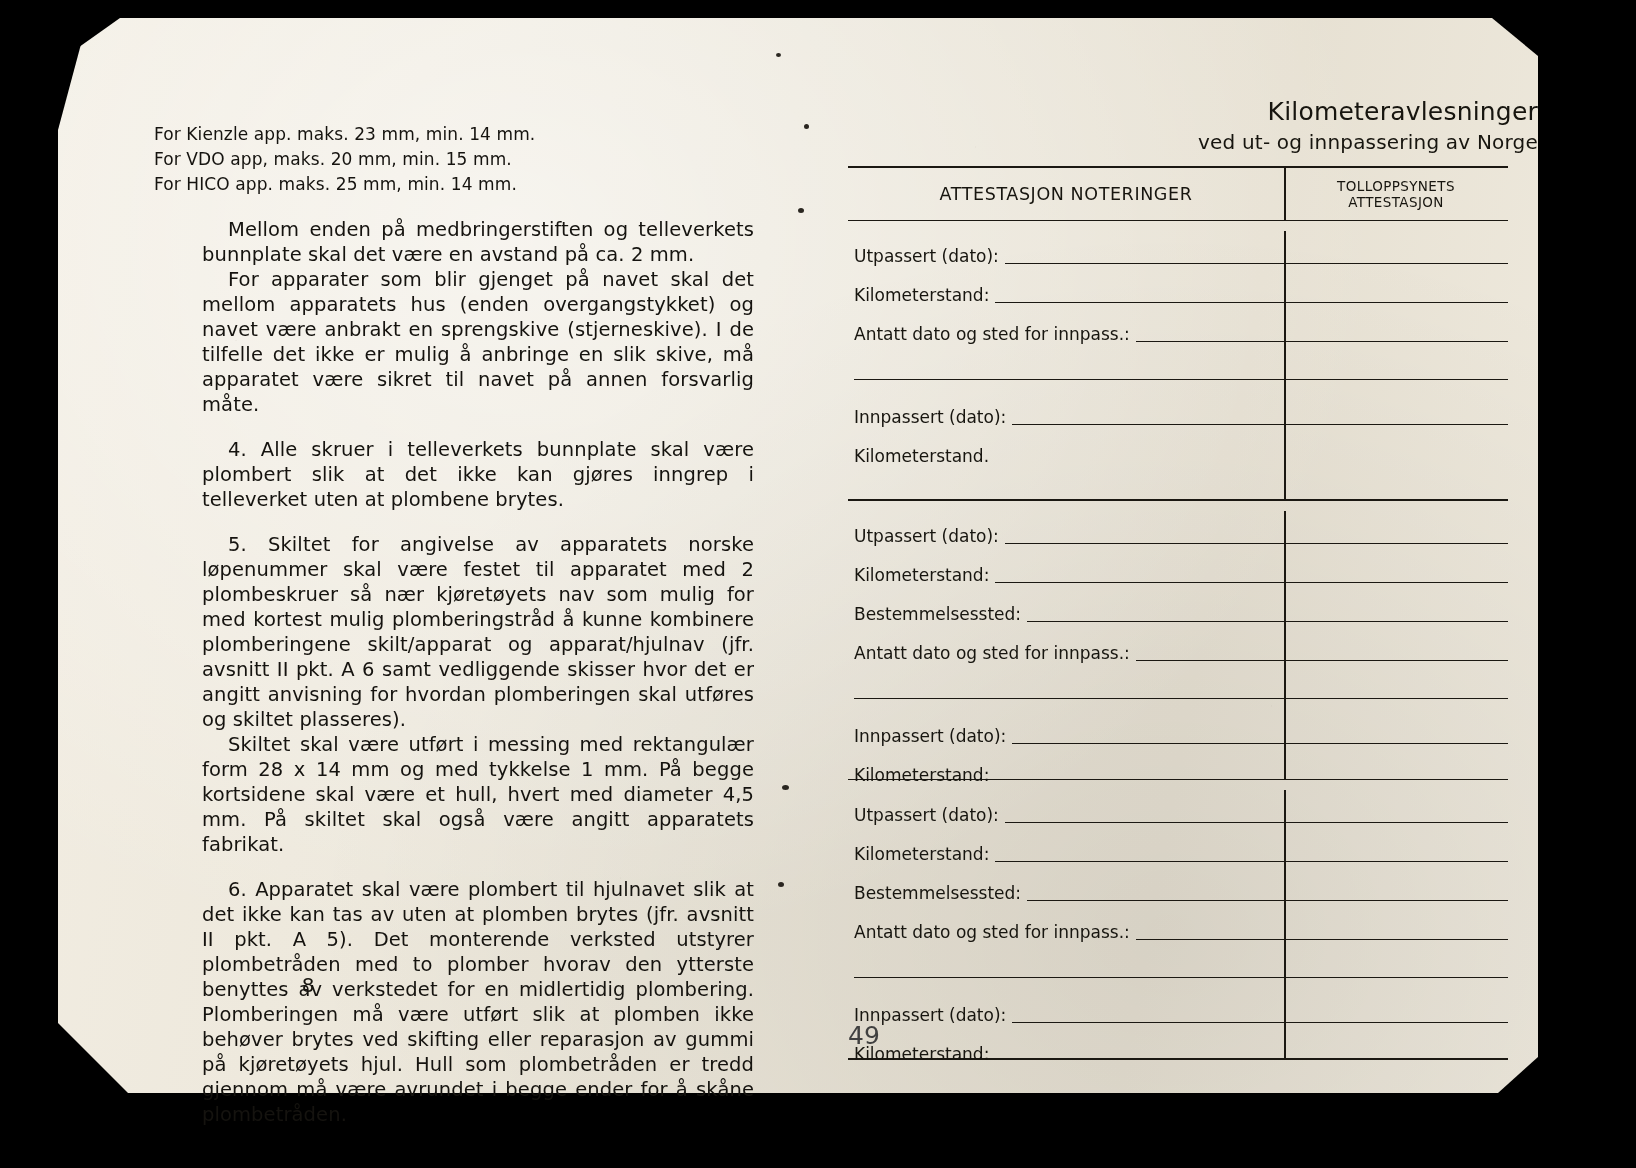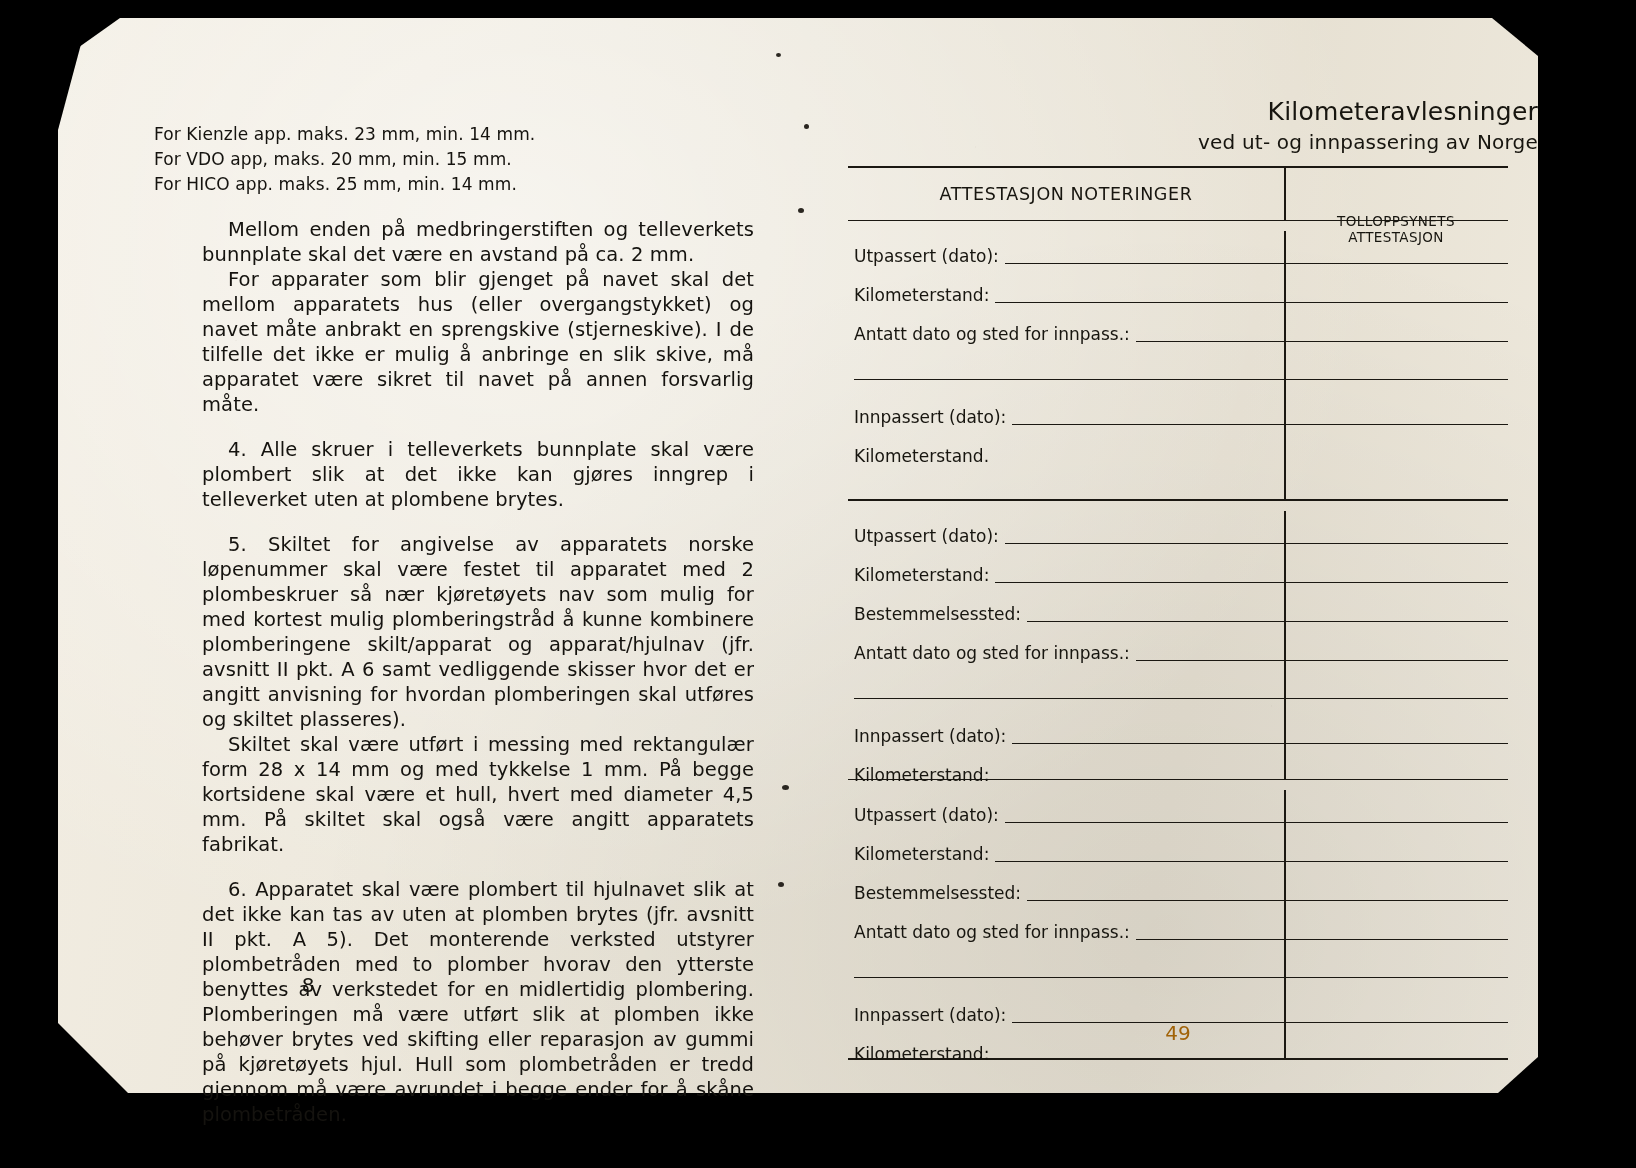--- a/index.html
+++ b/index.html
@@ -80,21 +80,21 @@
     height:52px;
   }
   .hdr-left{
     position:absolute;left:0;top:0;width:436px;height:100%;
     display:flex;align-items:center;justify-content:center;
     font-size:17.5px;letter-spacing:0.6px;color:#17150f;
   }
   .hdr-right{
     position:absolute;left:436px;top:0;right:0;height:100%;
     display:flex;flex-direction:column;align-items:center;justify-content:center;
-    font-size:13.5px;letter-spacing:0.4px;color:#17150f;line-height:16px;text-align:center;margin-top:35px;
+    font-size:13.5px;letter-spacing:0.4px;color:#17150f;line-height:16px;text-align:center;
   }
   .block{position:relative;}
   .field{
     position:relative;
     height:39px;
     display:flex;
     align-items:flex-end;
     padding-left:6px;
   }
   .field .lbl{
@@ -113,22 +113,22 @@
   .field.norule .rule{border-bottom:none;}
   .sep{height:1.6px;background:#1b1812;}
   .vline{
     position:absolute;
     left:436px;top:0;bottom:0;width:1.6px;background:#1b1812;
   }
   .page-num-right{
     position:absolute;
     left:60px;width:660px;
     top:1003px;
-    text-align:center;
-    font-size:20px;color:#a16207;
+    text-align:left;
+    font-size:25px;color:#404040;
   }
   
   .dot{position:absolute;background:#2a2620;border-radius:50%;}
   
   .speckle{
     position:absolute;inset:0;pointer-events:none;opacity:.5;
     background-image:
       radial-gradient(circle at 12% 30%, rgba(120,110,90,.10) 0 1px, transparent 1px),
       radial-gradient(circle at 62% 12%, rgba(120,110,90,.09) 0 1px, transparent 1px),
       radial-gradient(circle at 82% 64%, rgba(120,110,90,.10) 0 1px, transparent 1px),
@@ -143,21 +143,21 @@
   <div class="speckle"></div>
 
   <div class="page left-page">
     <div class="left-text">
       <p class="spec-line">For Kienzle app. maks. 23 mm, min. 14 mm.</p>
       <p class="spec-line">For VDO app, maks. 20 mm, min. 15 mm.</p>
       <p class="spec-line">For HICO app. maks. 25 mm, min. 14 mm.</p>
 
       <div class="gap"></div>
       <p class="para indent">Mellom enden på medbringerstiften og telleverkets bunnplate skal det være en avstand på ca. 2 mm.</p>
-      <p class="para indent">For apparater som blir gjenget på navet skal det mellom apparatets hus (eller overgangstykket) og navet måte anbrakt en sprengskive (stjerneskive). I de tilfelle det ikke er mulig å anbringe en slik skive, må apparatet være sikret til navet på annen forsvarlig måte.</p>
+      <p class="para indent">For apparater som blir gjenget på navet skal det mellom apparatets hus (enden overgangstykket) og navet være anbrakt en sprengskive (stjerneskive). I de tilfelle det ikke er mulig å anbringe en slik skive, må apparatet være sikret til navet på annen forsvarlig måte.</p>
 
       <div class="gap"></div>
       <p class="para indent">4. Alle skruer i telleverkets bunnplate skal være plombert slik at det ikke kan gjøres inngrep i telleverket uten at plombene brytes.</p>
 
       <div class="gap"></div>
       <p class="para indent">5. Skiltet for angivelse av apparatets norske løpenummer skal være festet til apparatet med 2 plombeskruer så nær kjøretøyets nav som mulig for med kortest mulig plomberingstråd å kunne kombinere plomberingene skilt/apparat og apparat/hjulnav (jfr. avsnitt II pkt. A 6 samt vedliggende skisser hvor det er angitt anvisning for hvordan plomberingen skal utføres og skiltet plasseres).</p>
       <p class="para indent">Skiltet skal være utført i messing med rektangulær form 28 x 14 mm og med tykkelse 1 mm. På begge kortsidene skal være et hull, hvert med diameter 4,5 mm. På skiltet skal også være angitt apparatets fabrikat.</p>
 
       <div class="gap"></div>
       <p class="para indent">6. Apparatet skal være plombert til hjulnavet slik at det ikke kan tas av uten at plomben brytes (jfr. avsnitt II pkt. A 5). Det monterende verksted utstyrer plombetråden med to plomber hvorav den ytterste benyttes av verkstedet for en midlertidig plombering. Plomberingen må være utført slik at plomben ikke behøver brytes ved skifting eller reparasjon av gummi på kjøretøyets hjul. Hull som plombetråden er tredd gjennom må være avrundet i begge ender for å skåne plombetråden.</p>

